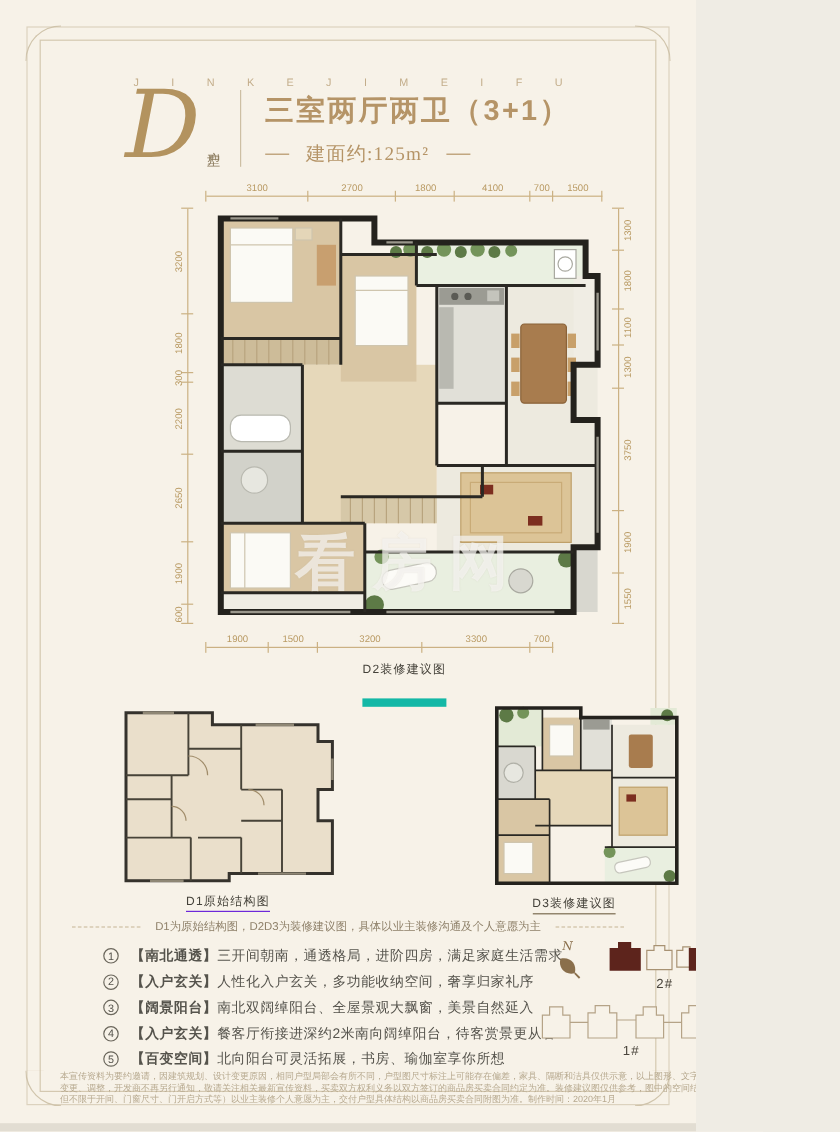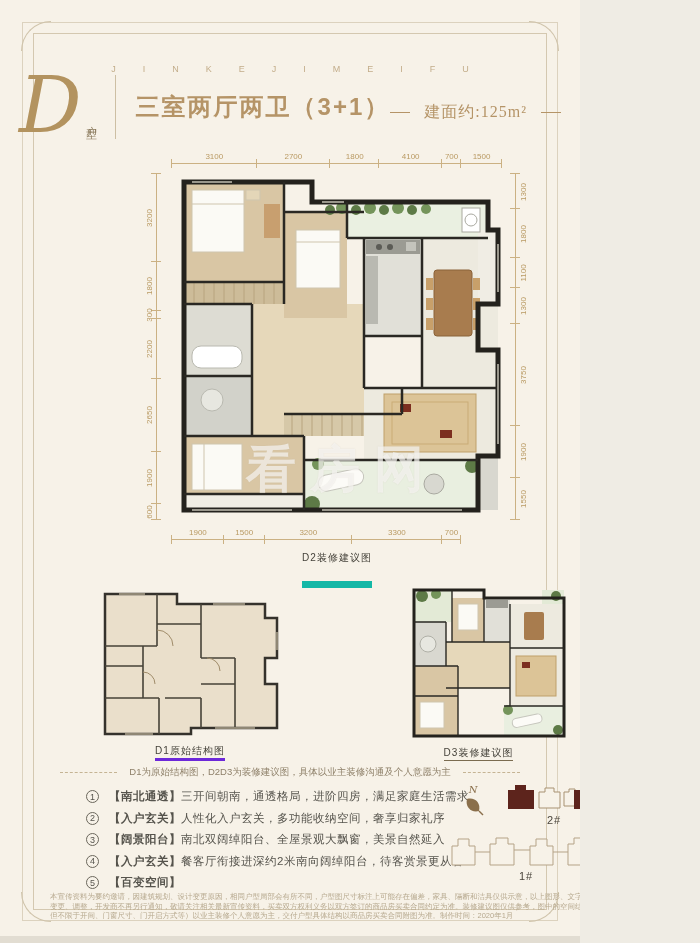--- a/index.html
+++ b/index.html
@@ -19,21 +19,21 @@
 
   .letters { position:absolute; top:64px; left:0; right:0; text-align:center;
              font-size:9px; color:#c3ad8a; letter-spacing:27px; text-indent:27px; }
 
   .logo-row { position:absolute; top:72px; left:0; right:0; display:flex;
               justify-content:center; align-items:center; }
   .d-script { font-family:"DejaVu Serif", serif; font-style:italic; font-weight:400;
               font-size:78px; line-height:70px; color:#b3935f; transform:translateY(-2px); }
   .d-label { writing-mode:vertical-rl; font-size:11px; color:#8a7a5c; letter-spacing:3px; margin:26px 0 0 2px; }
   .logo-divider { width:1px; height:64px; background:#cdbfa3; margin:0 20px 0 16px; }
-  .title-col { display:flex; flex-direction:row; }
+  .title-col { display:flex; flex-direction:column; }
   .title { font-size:24px; letter-spacing:2px; color:#b59467; font-weight:bold; }
   .area-row { display:flex; align-items:center; margin-top:10px; color:#b59467; }
   .area-row .dash { width:20px; height:1px; background:#b59467; }
   .area-row .area-text { font-size:16px; letter-spacing:1px; margin:0 14px;font-family:Liberation Serif, serif; }
 
   
   .hdims { position:absolute; display:flex; height:16px; }
   .hdims::before { content:""; position:absolute; left:0; right:0; bottom:4px; border-top:1px solid #cbb183; }
   .hdims .seg { position:relative; display:flex; justify-content:center; font-size:8px; color:#b99a63; line-height:9px; }
   .hdims .seg::before { content:""; position:absolute; left:-1px; bottom:0; height:9px; border-left:1px solid #cbb183; }
@@ -54,21 +54,21 @@
   .watermark { position:absolute; left:246px; top:436px; font-size:50px; font-weight:bold;
                color:rgba(255,255,255,0.62); letter-spacing:14px; text-shadow:0 0 1px rgba(180,170,150,0.35);
                pointer-events:none; }
   .caption { position:absolute; font-size:10px; color:#45423a; letter-spacing:1px;
              border-bottom:1px solid #7b6c50; padding-bottom:2px; }
   .cap-d2 { left:172px; top:551px; width:330px; text-align:center; border-bottom:none; }
   .cap-d2 span { border-bottom:7px solid #14b8a6; padding-bottom:18px; }
 
   .plan-d1 { position:absolute; left:95px; top:588px; }
   .cap-d1 { left:95px; top:744px; width:190px; text-align:center; border-bottom:none; }
-  .cap-d1 span { border-bottom:3px solid #6d28d9; padding-bottom:2px; }
+  .cap-d1 span { border-bottom:1px solid #6d28d9; padding-bottom:2px; }
   .plan-d3 { position:absolute; left:408px; top:584px; }
   .cap-d3 { left:396px; top:746px; width:165px; text-align:center; border-bottom:none; }
   .cap-d3 span { border-bottom:1px solid #7b6c50; padding-bottom:2px; }
 
   .note-row { position:absolute; left:60px; right:60px; top:766px; display:flex; align-items:center; }
   .note-row .dashes { flex:1; border-top:1px dashed #c5b494; }
   .note-row .note-text { font-size:9.5px; color:#8f816a; margin:0 12px; white-space:nowrap;text-align:right; }
 
   .features { position:absolute; left:86px; top:789px; width:400px; }
   .feature { display:flex; align-items:center; margin-bottom:6.5px; color:#55534c; font-size:11.5px; }
@@ -328,20 +328,21 @@
       <span class="txt">南北双阔绰阳台、全屋景观大飘窗，美景自然延入</span>
     </div>
     <div class="feature">
       <span class="num">4</span>
       <span class="tag">【入户玄关】</span>
       <span class="txt">餐客厅衔接进深约2米南向阔绰阳台，待客赏景更从容</span>
     </div>
     <div class="feature">
       <span class="num">5</span>
       <span class="tag">【百变空间】</span>
+      <span class="txt">北向阳台可灵活拓展，书房、瑜伽室享你所想</span>
     </div>
   </div>
 
   <div class="siteplan">
     <div class="compass">
       <div class="n">N</div>
       <svg width="24" height="22" viewBox="0 0 24 22">
         <path d="M6,4 C14,2 20,8 18,16 C10,18 4,12 6,4 Z" fill="#8a6f4b"></path>
         <line x1="18" y1="16" x2="22" y2="20" stroke="#8a6f4b" stroke-width="1.5"></line>
       </svg>

